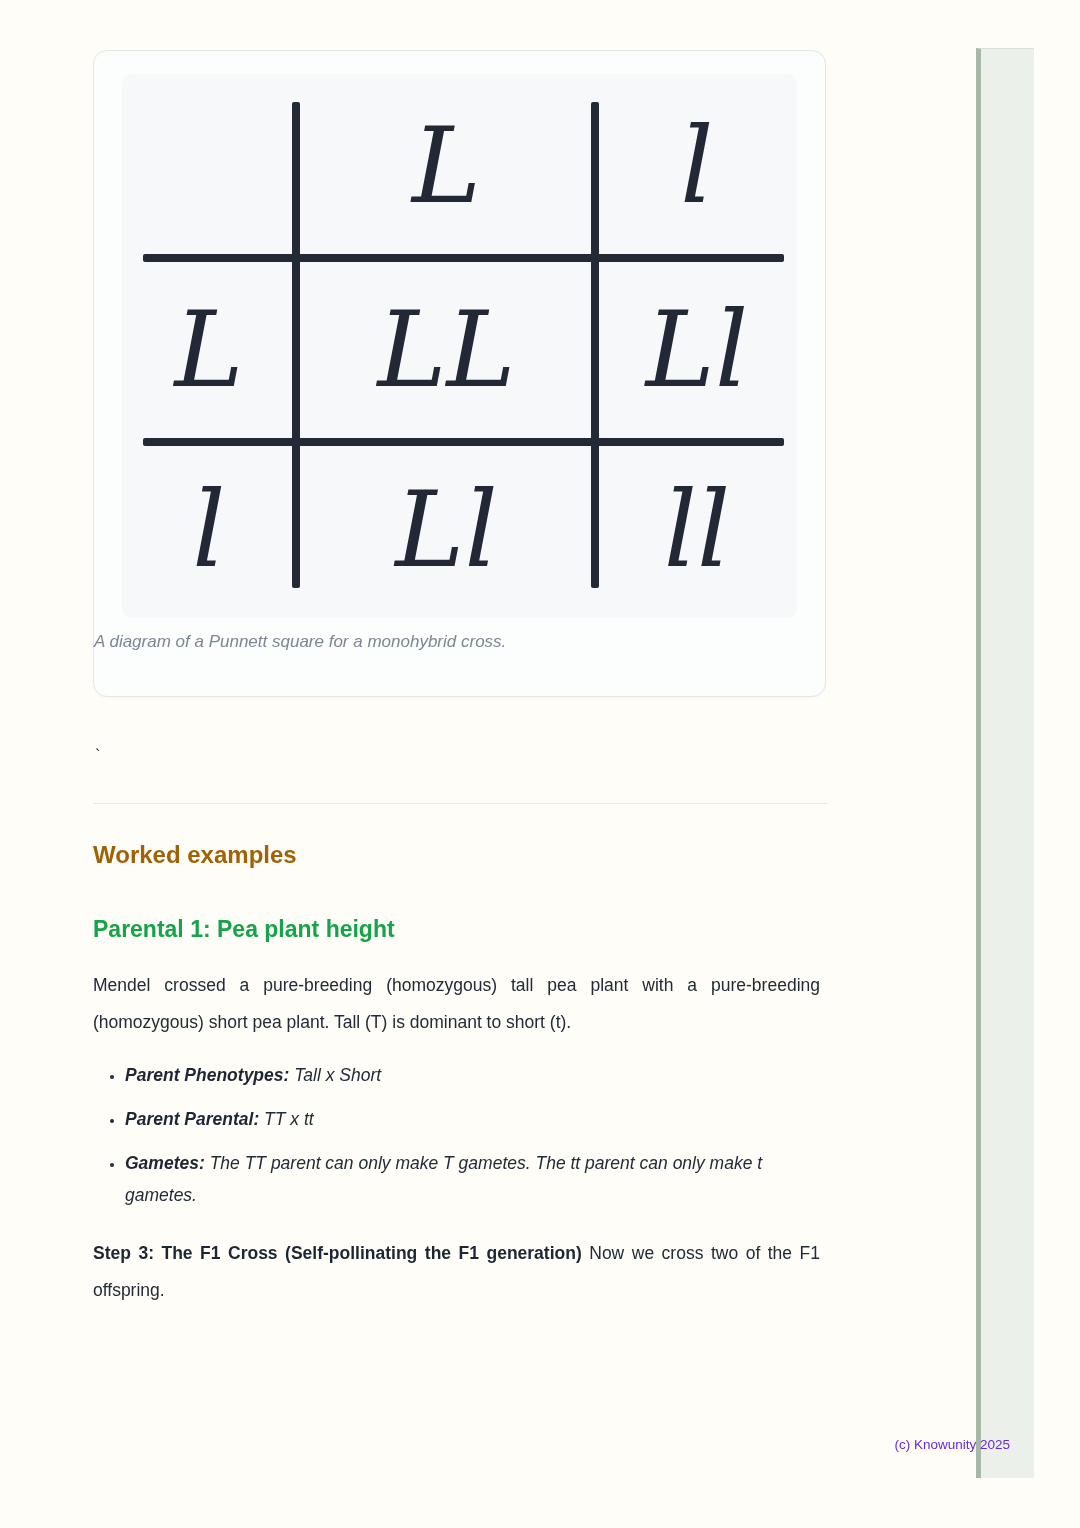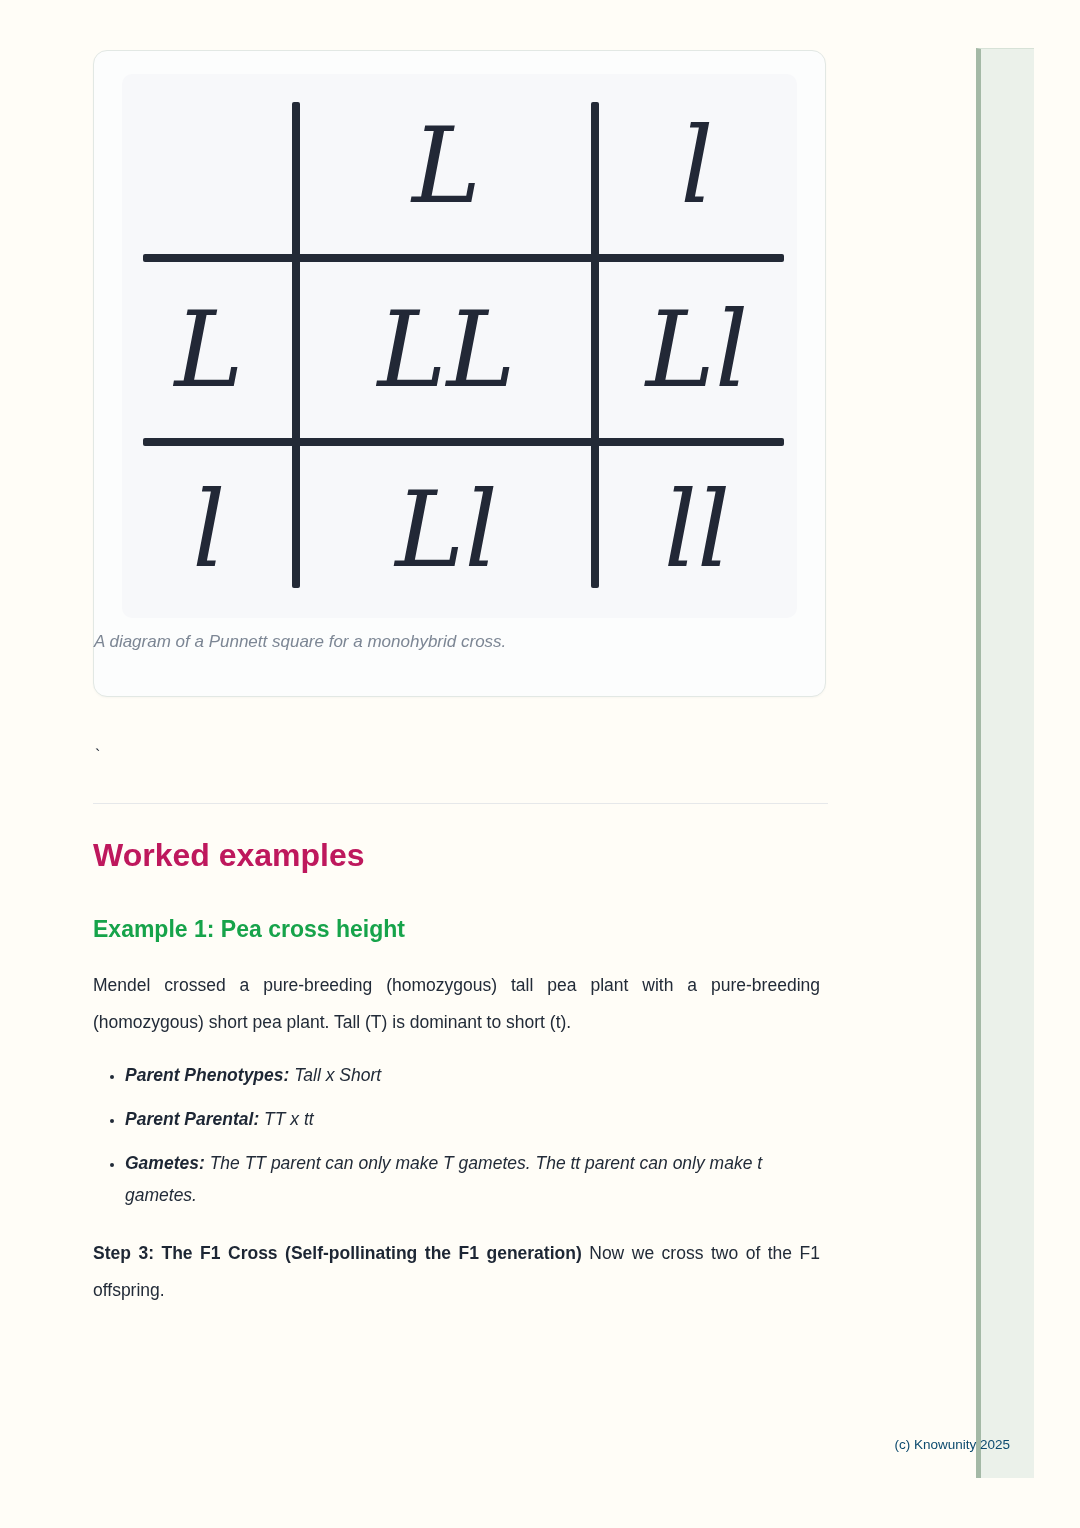--- a/index.html
+++ b/index.html
@@ -28,33 +28,33 @@
   .vl2{left:469px;top:28px;width:8px;height:486px;}
   .hl1{top:180px;left:21px;width:641px;height:8px;}
   .hl2{top:364px;left:21px;width:641px;height:8px;}
   figcaption{margin-top:14px;font-style:italic;
     font-size:17px;color:#7c8694;}
 
   .stray{margin:50px 0 0 2px;font-size:16px;color:#222b38;height:20px;}
 
   hr.divider{border:none;border-top:1px solid #e6e8ea;margin:36px 0 0 0;width:735px;}
 
-  h2.section{margin:34px 0 0 0;font-size:32px;line-height:34px;font-weight:700;color:#be185d;}
+  h2.section{margin:34px 0 0 0;font-size:24px;line-height:34px;font-weight:700;color:#a16207;}
   h3.example{margin:43px 0 0 0;font-size:23px;line-height:28px;font-weight:700;color:#16a34a;}
 
   p.body-p{margin:24px 8px 0 0;font-size:17.5px;line-height:37px;color:#222b38;}
   p.justify{text-align:justify;}
   p.step-head{font-weight:700;margin-top:26px;}
   strong{font-weight:700;color:#1d2634;}
 
   ul.cross-list{margin:18px 0 0 0;padding:0 0 0 32px;list-style:disc;}
   ul.cross-list li{font-size:17.5px;line-height:32px;color:#222b38;margin-top:12px;font-style:italic;}
   ul.cross-list li::marker{color:#222b38;font-size:14px;}
 
-  .watermark{position:absolute;top:1437px;right:70px;font-size:13.5px;color:#0c4a6e;}
+  .watermark{position:absolute;top:1437px;right:70px;font-size:13.5px;color:#6d28d9;}
 </style>
 </head>
 <body>
 
 <div class="page">
 
   <div class="side-stripe"></div>
 
   <div class="content">
 
@@ -76,21 +76,21 @@
       </div>
       <figcaption>A diagram of a Punnett square for a monohybrid cross.</figcaption>
     </figure>
 
     <div class="stray">`</div>
 
     <hr class="divider">
 
     <h2 class="section">Worked examples</h2>
 
-    <h3 class="example">Example 1: Pea cross height</h3>
+    <h3 class="example">Parental 1: Pea plant height</h3>
 
     <p class="body-p justify">Mendel crossed a pure-breeding (homozygous) tall pea plant with a pure-breeding (homozygous) short pea plant. Tall (T) is dominant to short (t).</p>
 
 
     <ul class="cross-list">
       <li><strong>Parent Phenotypes:</strong><span> Tall x Short</span></li>
       <li><strong>Parent Parental:</strong><span> TT x tt</span></li>
       <li><strong>Gametes:</strong><span> The TT parent can only make T gametes. The tt parent can only make t gametes.</span></li>
     </ul>
 

